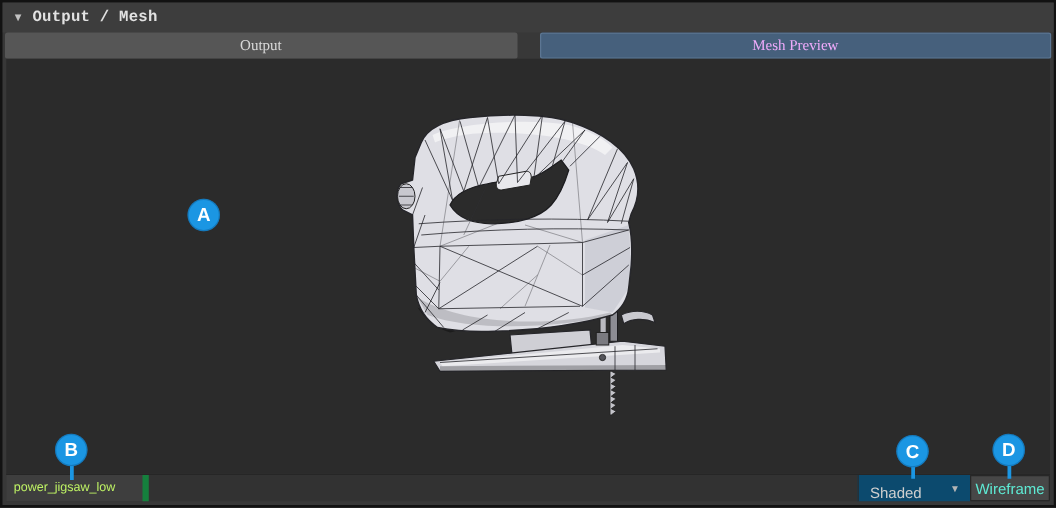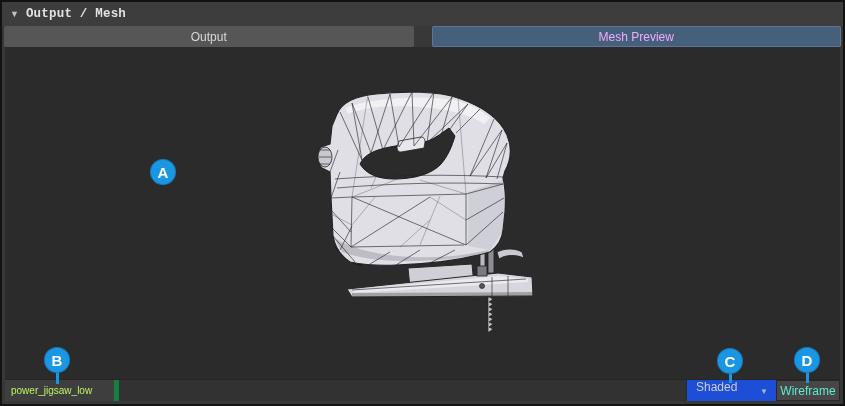--- a/index.html
+++ b/index.html
@@ -13,21 +13,21 @@
   .window{
     position:relative; width:845px; height:406px; box-sizing:border-box;
     background:var(--panel-bg); border:2px solid #121212; overflow:hidden;
   }
   .header{
     height:24px; display:flex; align-items:center; gap:7px;
     padding-left:8px; background:var(--header-bg);
   }
   .foldout{font-size:9px; color:#c2c2c2; cursor:pointer; line-height:1;}
   .title{font-size:12.5px; font-weight:bold; color:#e2e2e2; letter-spacing:.2px;font-family:Liberation Mono, monospace;}
-  .tabs{display:flex; gap:18px; margin:0 2px; height:21px;}
+  .tabs{display:flex; gap:18px; margin:0 2px; height:21px;font-family:Liberation Serif, serif;}
   .tab{
     flex:1; display:flex; align-items:center; justify-content:center;
     font-size:12px; color:#d8d8d8; background:var(--tab-bg);
     border-radius:2px; cursor:pointer;
   }
   .tab.selected{
     background:var(--selected-tab-bg); color:#f0abfc;
     box-shadow:inset 0 0 0 1px rgba(130,155,185,.38);
   }
   .viewport{
@@ -40,22 +40,22 @@
     background:var(--bar-bg); border-top:1px solid #262626; box-sizing:border-box;
   }
   .meshname{
     width:114px; display:flex; align-items:center; padding-left:6px;
     box-sizing:border-box; background:var(--cell-bg);
     border-right:5px solid #15803d; font-size:10px; color:#bef264;
     white-space:nowrap; overflow:hidden;
   }
   .spacer{flex:1;}
   .dropdown{
-    position:relative; width:90px; display:flex; align-items:flex-start;
-    padding-left:9px; box-sizing:border-box; background:#1d4ed8;
+    position:relative; width:90px; display:flex; align-items:flex-end;
+    padding-left:9px; box-sizing:border-box; background:#0c4a6e;
     border-left:1px solid #2a2a2a; font-size:12px; color:#cfcfcf; cursor:pointer;
   }
   .dropdown .arrow{
     position:absolute; right:8px; top:50%; transform:translateY(-50%);
     font-size:8px; color:#b5b5b5;
   }
   .wirebtn{
     width:64px; display:flex; align-items:center; justify-content:center;
     background:var(--btn-bg); border:1px solid #272727; box-sizing:border-box;
     font-size:12px; color:#5eead4; cursor:pointer; border-radius:1px;

